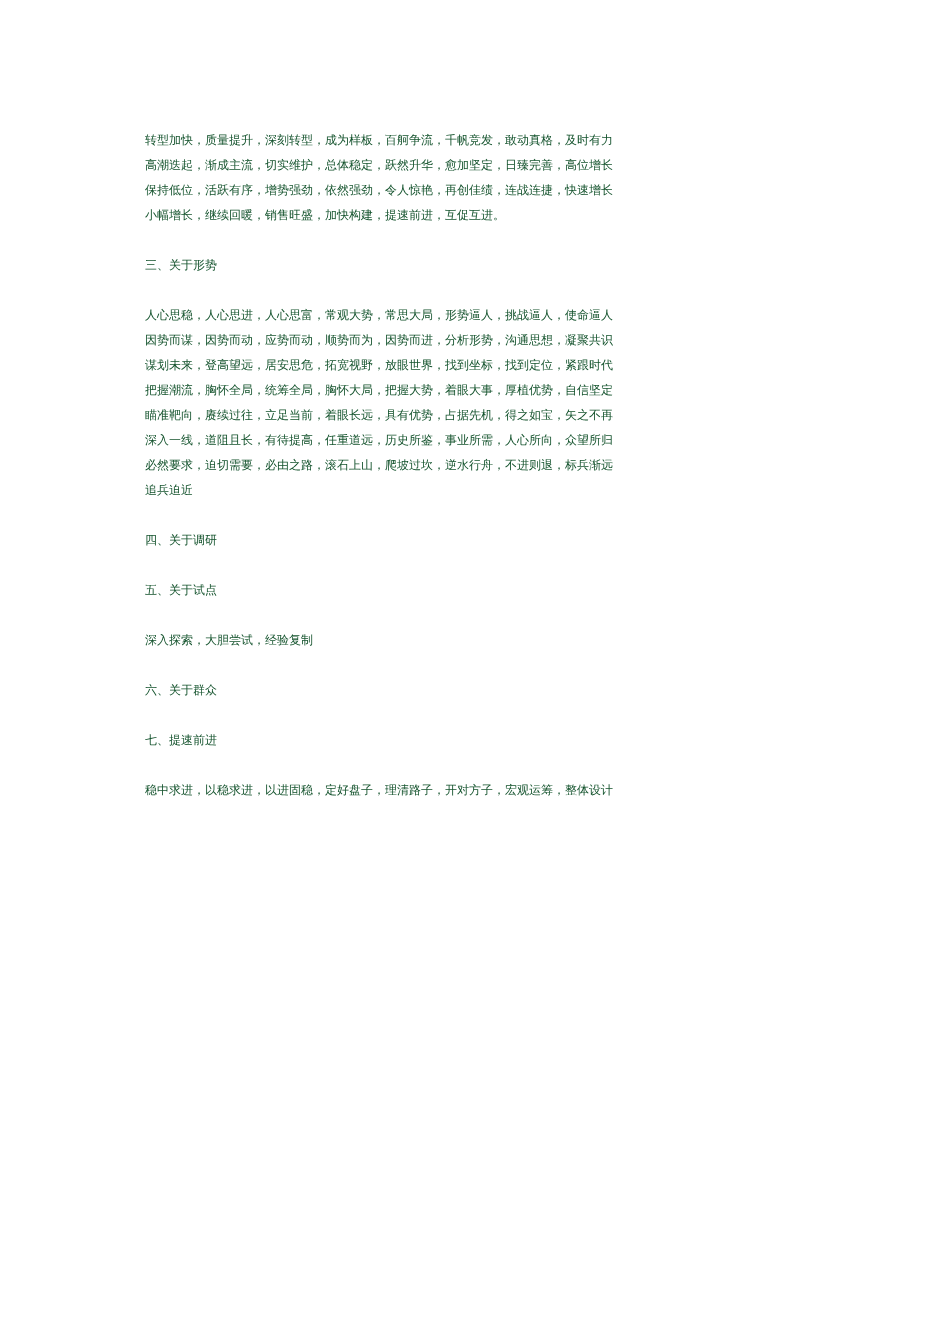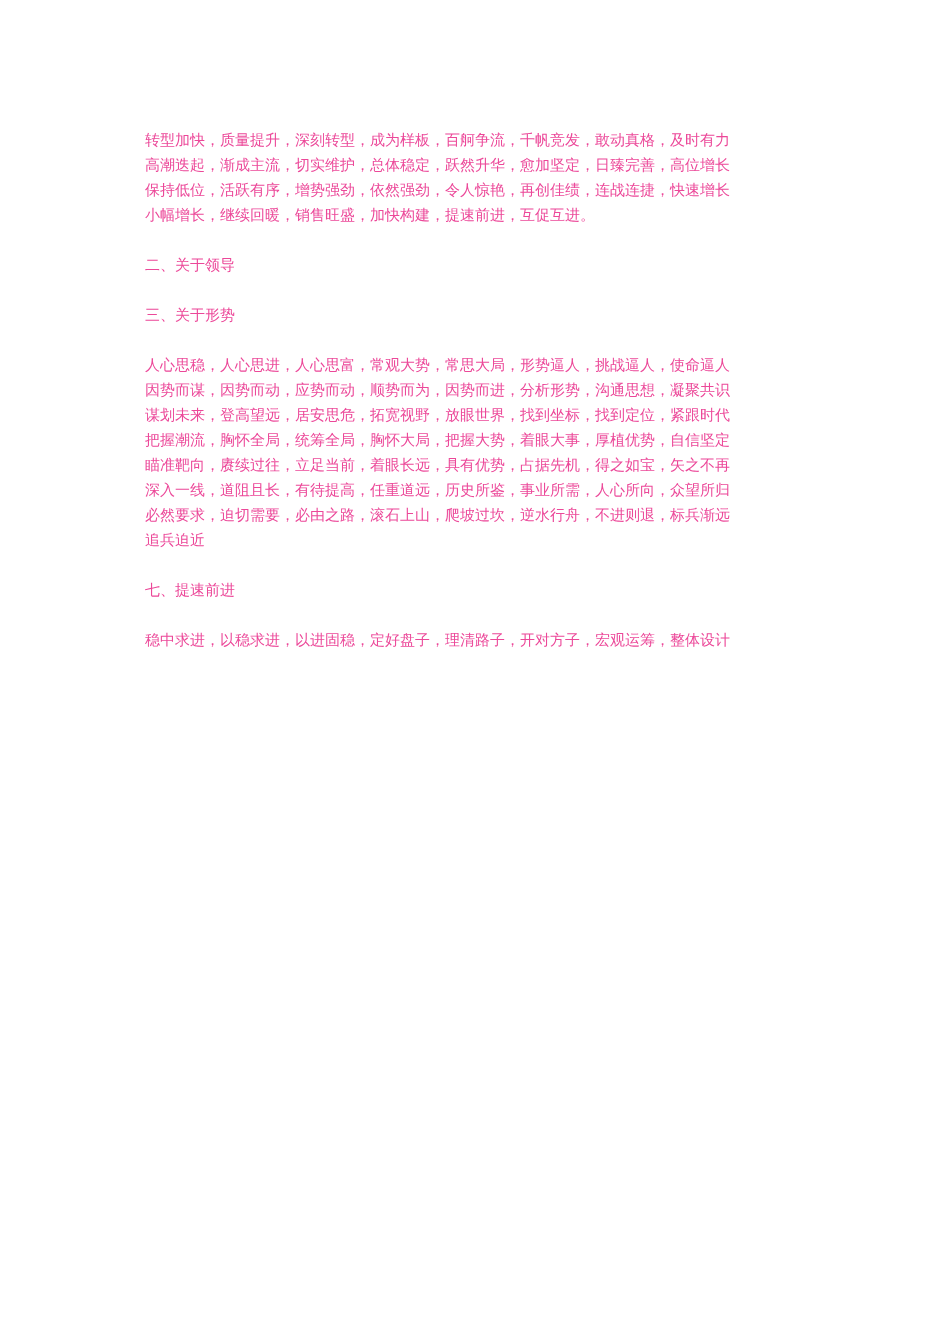--- a/index.html
+++ b/index.html
@@ -9,23 +9,23 @@
   }
   .page {
     position: relative;
     width: 950px;
     height: 1344px;
     background: #ffffff;
     box-sizing: border-box;
     padding: 128px 140px 0 145px;
     overflow: hidden;
     font-family: "Liberation Serif", "DejaVu Serif", serif;
-    font-size: 15px;
+    font-size: 12px;
     line-height: 25px;
-    color: #ec4899;
+    color: #14532d;
   }
   .page p {
     margin: 0 0 25px 0;
     padding: 0;
     white-space: pre;
     letter-spacing: 0;
   }
   .heading {
     font-weight: normal;
   }
@@ -33,31 +33,34 @@
 </head>
 <body>
 
 <div class="page">
 
   <p class="body-text">转型加快，质量提升，深刻转型，成为样板，百舸争流，千帆竞发，敢动真格，及时有力
 高潮迭起，渐成主流，切实维护，总体稳定，跃然升华，愈加坚定，日臻完善，高位增长
 保持低位，活跃有序，增势强劲，依然强劲，令人惊艳，再创佳绩，连战连捷，快速增长
 小幅增长，继续回暖，销售旺盛，加快构建，提速前进，互促互进。</p>
 
-  <p class="heading">二、关于领导</p>
 
   <p class="heading">三、关于形势</p>
   <p class="body-text">人心思稳，人心思进，人心思富，常观大势，常思大局，形势逼人，挑战逼人，使命逼人
 因势而谋，因势而动，应势而动，顺势而为，因势而进，分析形势，沟通思想，凝聚共识
 谋划未来，登高望远，居安思危，拓宽视野，放眼世界，找到坐标，找到定位，紧跟时代
 把握潮流，胸怀全局，统筹全局，胸怀大局，把握大势，着眼大事，厚植优势，自信坚定
 瞄准靶向，赓续过往，立足当前，着眼长远，具有优势，占据先机，得之如宝，矢之不再
 深入一线，道阻且长，有待提高，任重道远，历史所鉴，事业所需，人心所向，众望所归
 必然要求，迫切需要，必由之路，滚石上山，爬坡过坎，逆水行舟，不进则退，标兵渐远
 追兵迫近</p>
 
+  <p class="heading">四、关于调研</p>
 
+  <p class="heading">五、关于试点</p>
+  <p class="body-text">深入探索，大胆尝试，经验复制</p>
 
+  <p class="heading">六、关于群众</p>
 
   <p class="heading">七、提速前进</p>
   <p class="body-text">稳中求进，以稳求进，以进固稳，定好盘子，理清路子，开对方子，宏观运筹，整体设计</p>
 
 </div>
 
 </body></html>

